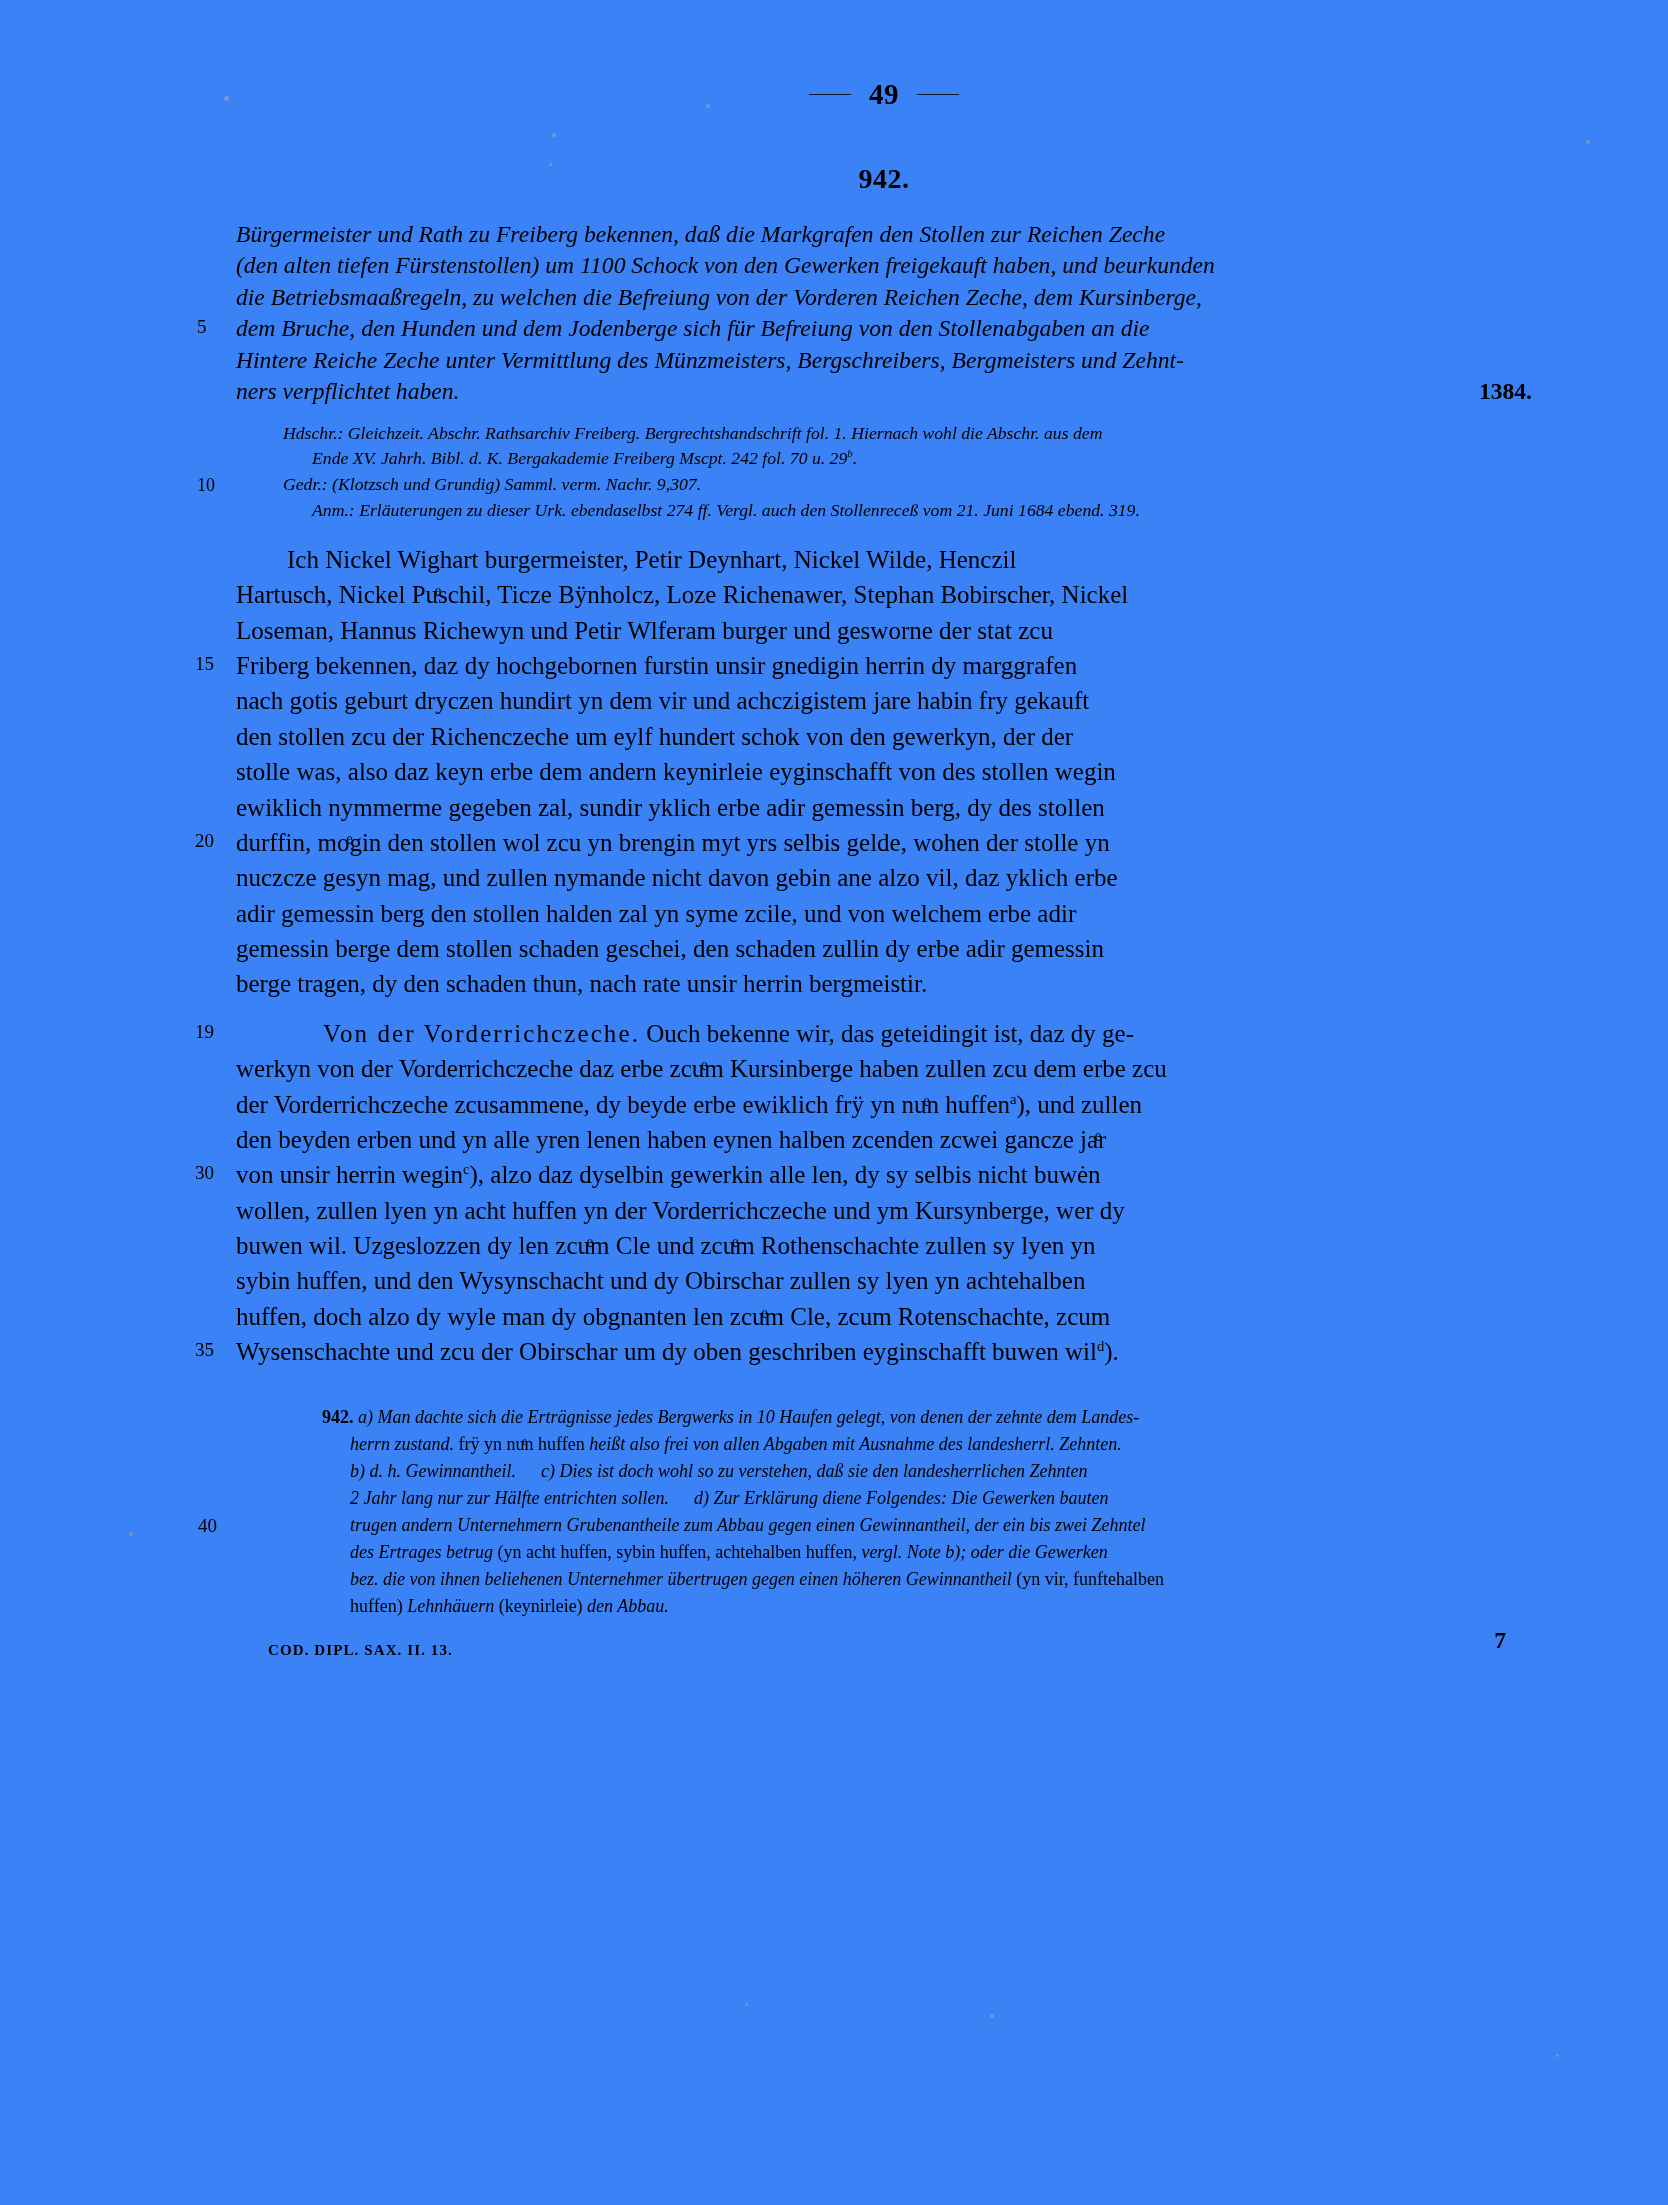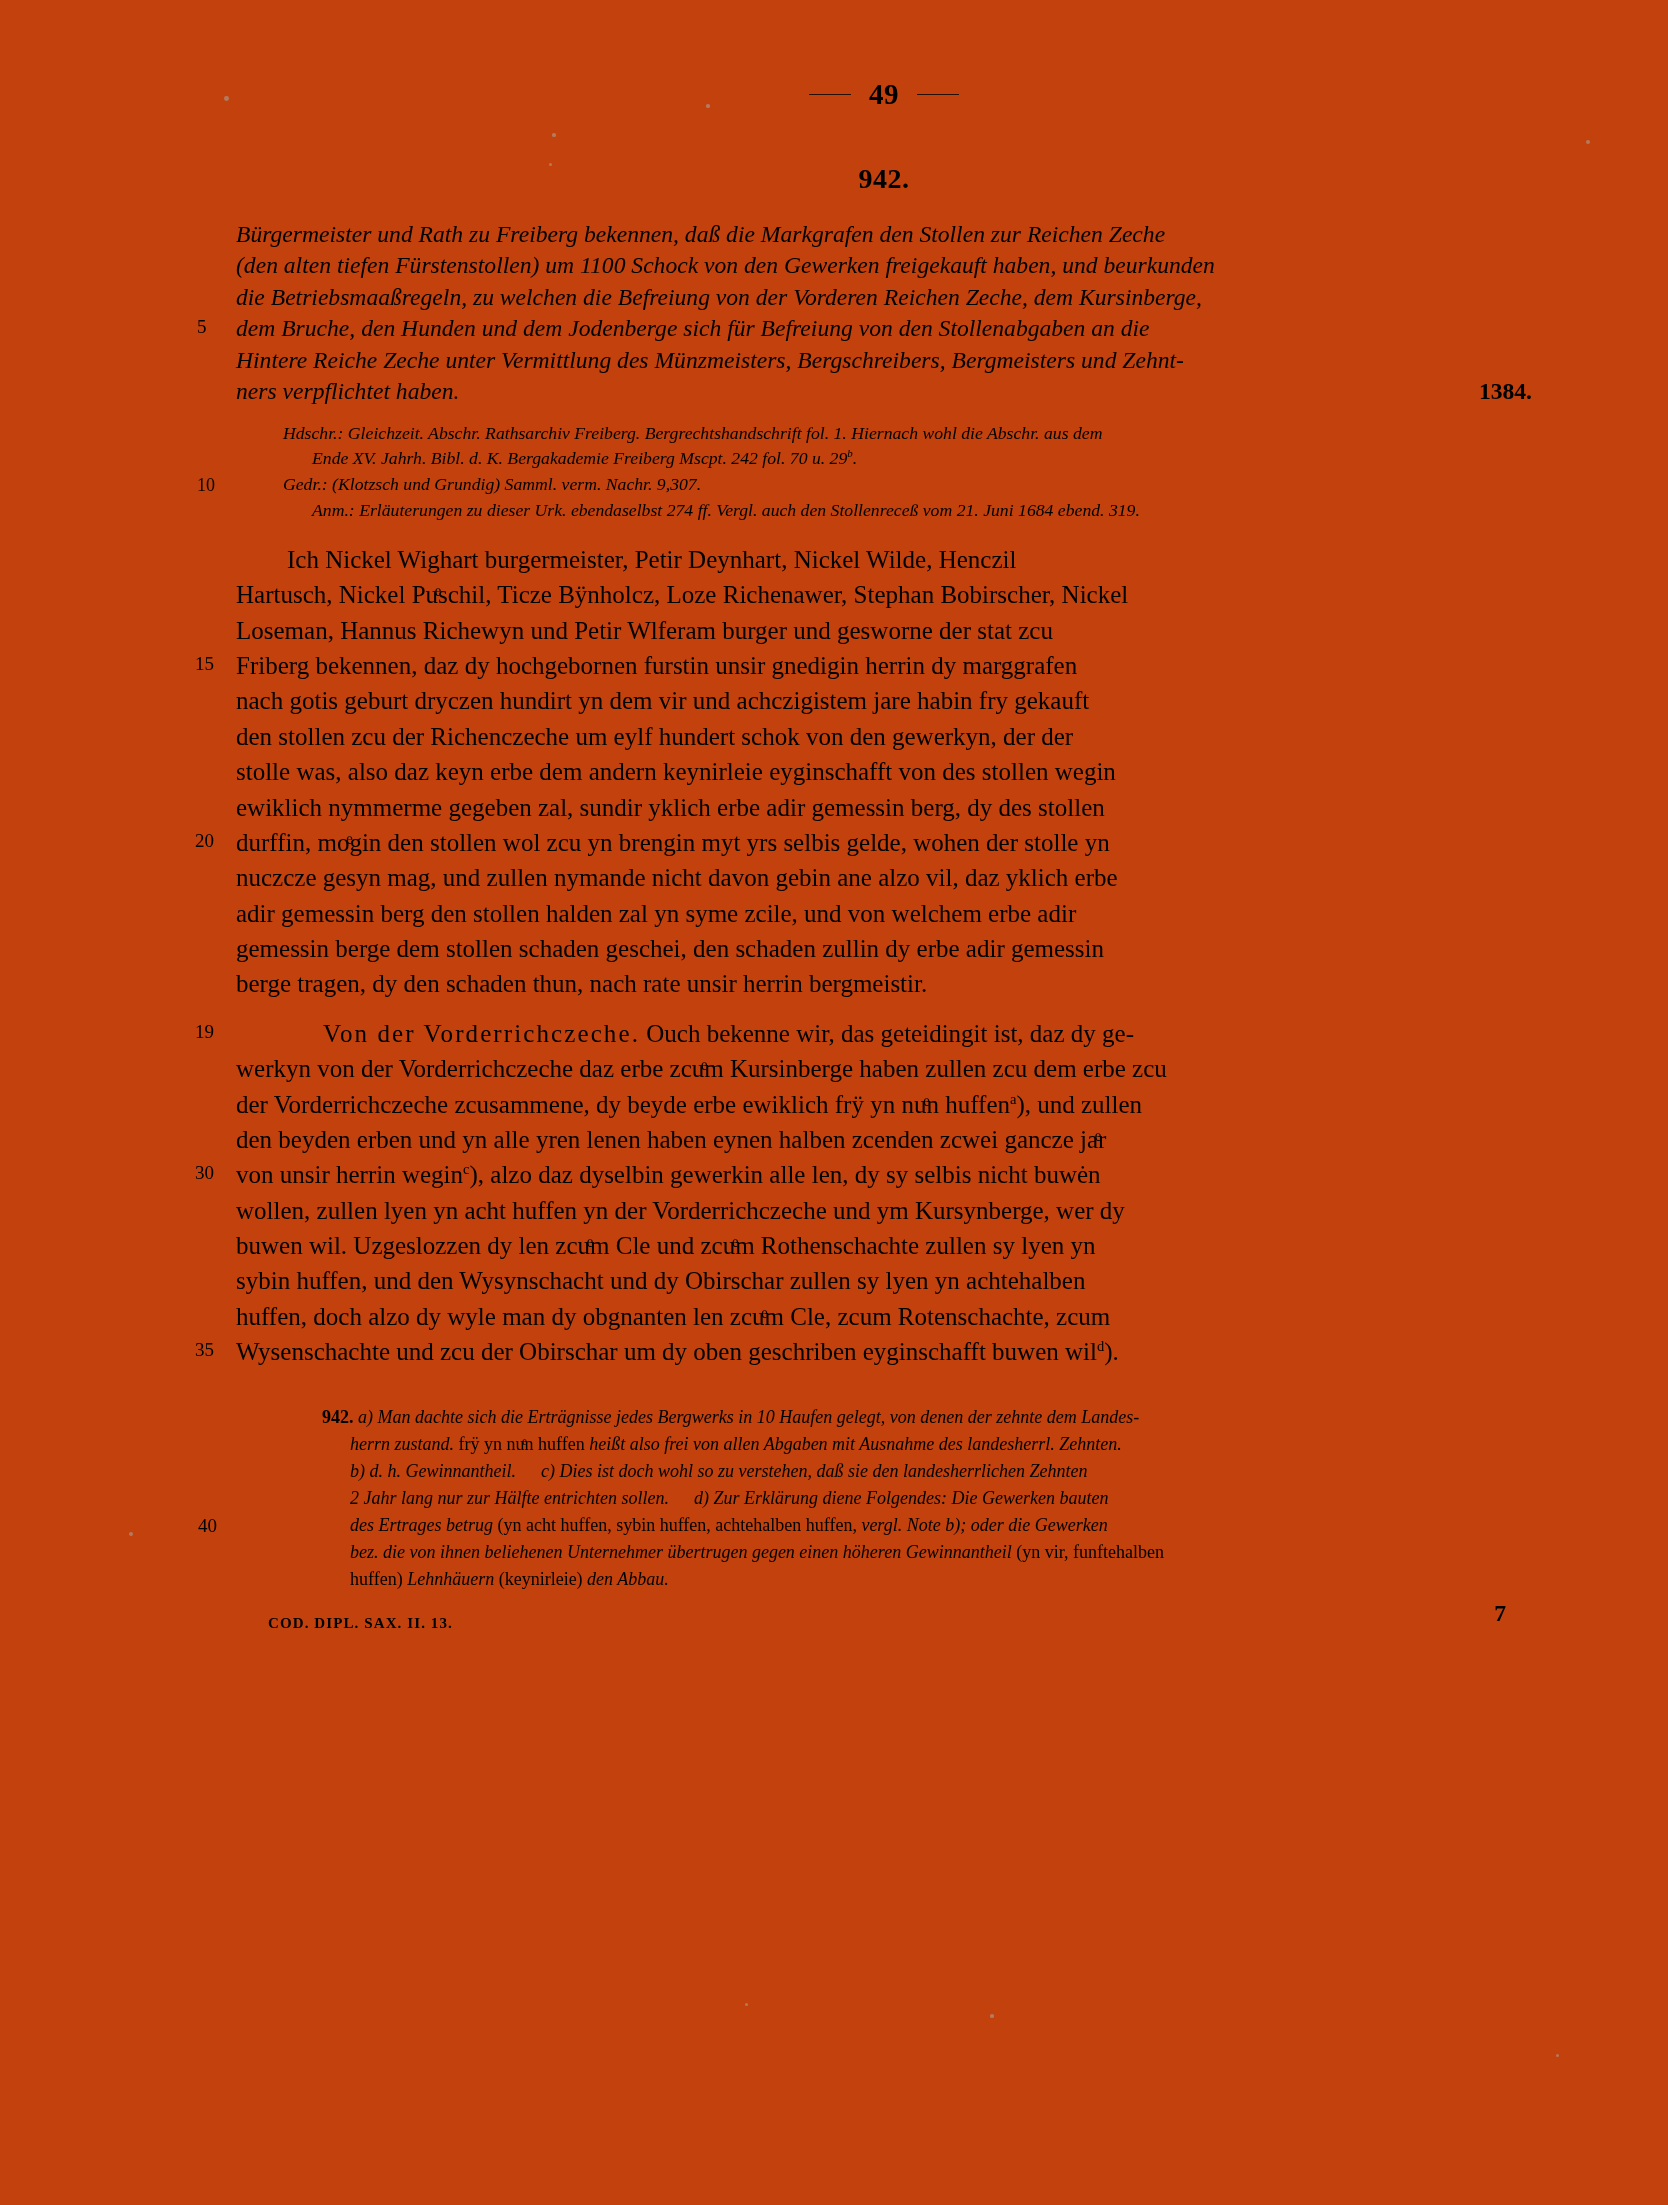--- a/index.html
+++ b/index.html
@@ -9,21 +9,21 @@
   }
   body {
     font-family: "Liberation Serif", serif;
     color: #000000;
   }
 
   .page {
     position: relative;
     width: 1669px;
     height: 2205px;
-    background: #c2410c;
+    background: #3b82f6;
     overflow: hidden;
   }
 
   
   .speck {
     position: absolute;
     background: #a9a9a2;
     border-radius: 50%;
     opacity: .55;
   }
@@ -350,20 +350,23 @@
       <div class="ln cont">
         <span>b) d. h. Gewinnantheil.</span><span class="fgap"></span><span>c) Dies ist doch wohl so zu verstehen, daß sie den landesherrlichen Zehnten</span>
       </div>
       <div class="ln cont">
         <span>2 Jahr lang nur zur Hälfte entrichten sollen.</span><span class="fgap"></span><span>d) Zur Erklärung diene Folgendes: Die Gewerken bauten</span>
       </div>
       <div class="ln cont">
         <span class="lineno">40</span>
       </div>
       <div class="ln cont">
+        <span>trugen andern Unternehmern Grubenantheile zum Abbau gegen einen Gewinnantheil, der ein bis zwei Zehntel</span>
+      </div>
+      <div class="ln cont">
         <span>des Ertrages betrug </span><span class="rom">(yn acht huffen, sybin huffen, achtehalben huffen, </span><span>vergl. Note b)</span><span>; oder die Gewerken</span>
       </div>
       <div class="ln cont">
         <span>bez. die von ihnen beliehenen Unternehmer übertrugen gegen einen höheren Gewinnantheil </span><span class="rom">(yn vir, funftehalben</span>
       </div>
       <div class="ln cont">
         <span class="rom">huffen) </span><span>Lehnhäuern </span><span class="rom">(keynirleie) </span><span>den Abbau.</span>
       </div>
     </div>
 

